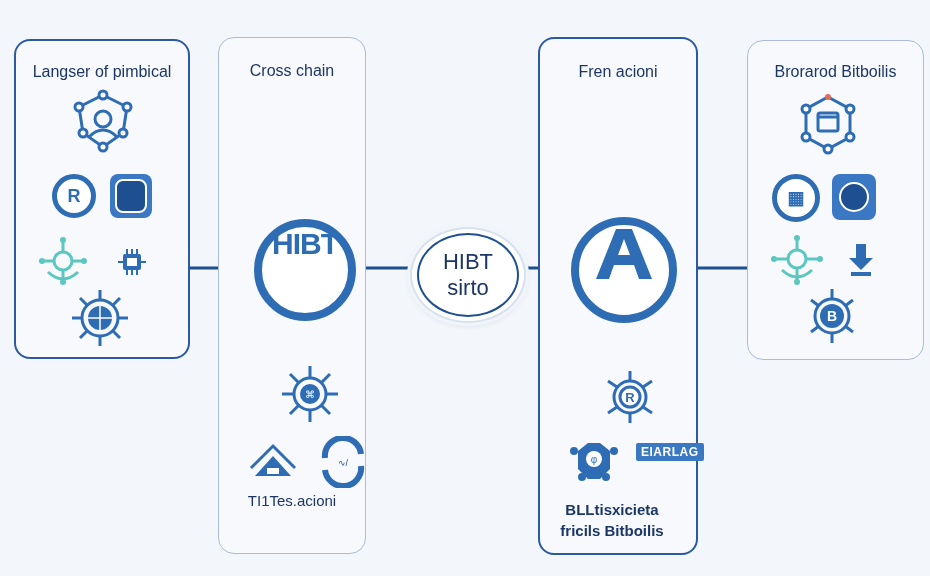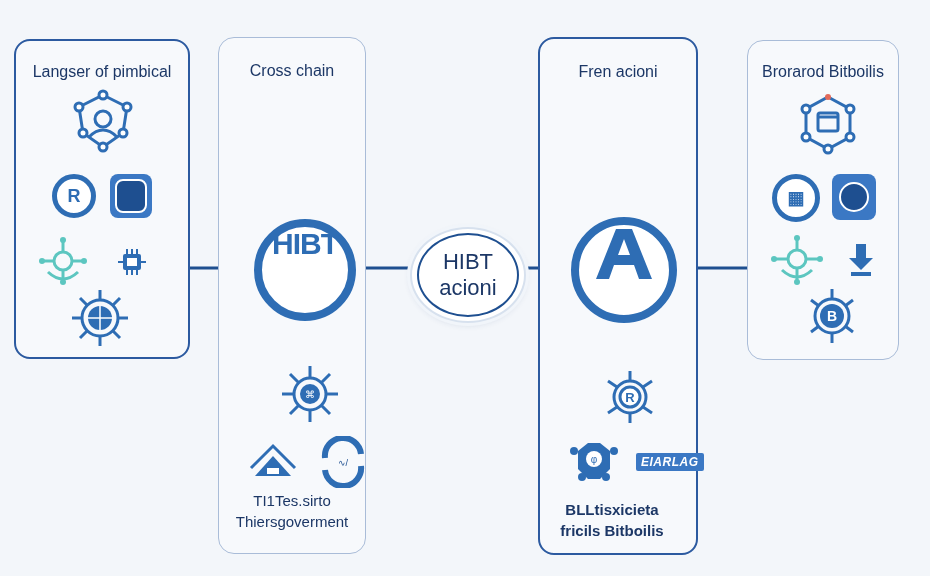--- a/index.html
+++ b/index.html
@@ -2,21 +2,21 @@
 <html><head>
 <meta charset="utf-8">
 <style>
   html,body{margin:0;padding:0;}
   body{width:930px;height:576px;background:#f3f6fa;position:relative;overflow:hidden;font-family:"Liberation Sans",sans-serif;}
   .panel{position:absolute;border-radius:16px;background:#f7f9fc;box-sizing:border-box;}
   .panel-title{position:absolute;left:0;right:0;text-align:center;color:#1c3766;font-size:16px;}
   .p1{left:14px;top:39px;width:176px;height:320px;border:2px solid #2c5aa0;}
   .p2{left:218px;top:37px;width:148px;height:517px;border:1.5px solid #a9bcd8;}
   .p3{left:538px;top:37px;width:160px;height:518px;border:2px solid #2c5aa0;}
-  .p4{left:747px;top:40px;width:152px;height:320px;border:1.5px solid #a9bcd8;}
+  .p4{left:747px;top:40px;width:177px;height:320px;border:1.5px solid #a9bcd8;}
   .icon{position:absolute;}
   .hub{position:absolute;border-radius:50%;box-sizing:border-box;display:flex;align-items:center;justify-content:flex-start;flex-direction:column;}
   .hub1{left:254px;top:219px;width:102px;height:102px;border:8px solid #2e6db4;background:#fff;color:#2e6db4;font-weight:bold;font-size:30px;letter-spacing:-1px;}
   .hub2{left:410px;top:227px;width:116px;height:96px;border-radius:50%;border:2px solid #d7e1ee;background:#fff;box-shadow:0 0 0 3px #f1f5fa, 0 2px 6px rgba(40,70,120,0.15);}
   .hub2-inner{position:absolute;left:5px;top:4px;right:5px;bottom:4px;border:2px solid #1e4f90;border-radius:50%;display:flex;flex-direction:column;align-items:center;justify-content:center;color:#1c3766;font-size:22px;line-height:26px;}
   .hub3{left:571px;top:217px;width:106px;height:106px;border:8px solid #2e6db4;background:#fff;}
   .bottom-text{position:absolute;text-align:center;color:#1c3766;font-size:15px;line-height:21px;}
   .tag{position:absolute;background:#3b78c4;color:#fff;font-size:12px;font-weight:bold;padding:2px 5px;border-radius:2px;letter-spacing:0.5px;}
 </style>
 </head>
@@ -123,22 +123,21 @@
     <path d="M4,28 L26,6 L48,28" fill="none" stroke="#2e6db4" stroke-width="3"></path>
     <path d="M8,36 L26,16 L44,36 Z" fill="#2e6db4"></path>
     <rect x="20" y="28" width="12" height="6" fill="#fff"></rect>
   </svg>
   <svg class="icon" style="left:98px;top:398px;" width="52" height="52" viewBox="0 0 52 52">
     <path d="M8,22 A18,18 0 0 1 44,18" fill="none" stroke="#2e6db4" stroke-width="6"></path>
     <path d="M44,30 A18,18 0 0 1 8,34" fill="none" stroke="#2e6db4" stroke-width="6"></path>
     <text x="26" y="30" font-size="9" fill="#1e4f90" text-anchor="middle" font-family="Liberation Sans, sans-serif">∿/</text>
   </svg>
   <div class="bottom-text" style="left:0;right:0;top:452px;">
-    <div>TI1Tes.sirto</div>
-    <div>Thiersgoverment</div>
+    <div>TI1Tes.acioni</div>
   </div>
 </div>
 
 <div class="panel p3">
   <div class="panel-title" style="top:24px;">Fren acioni</div>
   <svg class="icon" style="left:60px;top:328px;" width="60" height="60" viewBox="0 0 60 60">
     <g fill="none" stroke="#2e6db4" stroke-width="3">
       <circle cx="30" cy="30" r="16"></circle>
       <line x1="30" y1="4" x2="30" y2="14"></line>
         <line x1="8" y1="14" x2="17" y2="20"></line>
@@ -152,21 +151,21 @@
   </svg>
   <svg class="icon" style="left:28px;top:400px;" width="52" height="44" viewBox="0 0 52 44">
     <path d="M10,12 L20,4 L32,4 L42,12 L42,30 L32,40 L20,40 L10,30 Z" fill="#2e6db4"></path>
     <circle cx="26" cy="20" r="8" fill="#fff"></circle>
     <text x="26" y="24" font-size="10" fill="#2e6db4" text-anchor="middle" font-family="Liberation Sans, sans-serif">φ</text>
     <circle cx="6" cy="12" r="4" fill="#2e6db4"></circle>
       <circle cx="46" cy="12" r="4" fill="#2e6db4"></circle>
     <circle cx="14" cy="38" r="4" fill="#2e6db4"></circle>
       <circle cx="38" cy="38" r="4" fill="#2e6db4"></circle>
   </svg>
-  <div class="tag" style="left:96px;top:414px;font-style:italic;">EIARLAG</div>
+  <div class="tag" style="left:96px;top:404px;">EIARLAG</div>
   <div class="bottom-text" style="left:0;right:12px;top:460px;font-weight:bold;">
     <div>BLLtisxicieta</div>
     <div>fricils Bitboilis</div>
   </div>
 </div>
 
 <div class="panel p4">
   <div class="panel-title" style="top:22px;">Brorarod Bitboilis</div>
   <svg class="icon" style="left:48px;top:50px;" width="64" height="64" viewBox="0 0 64 64">
     <g fill="none" stroke="#2e6db4" stroke-width="3">
@@ -222,20 +221,20 @@
     <text x="30" y="35" font-size="14" font-weight="bold" fill="#fff" text-anchor="middle" font-family="Liberation Sans, sans-serif">B</text>
   </svg>
 </div>
 
 <div class="hub hub1">
   <span>HIBT</span>
 </div>
 <div class="hub hub2">
   <div class="hub2-inner">
     <span>HIBT</span>
-    <span>acioni</span>
+    <span>sirto</span>
   </div>
 </div>
 <div class="hub hub3">
   <svg width="60" height="56" viewBox="0 0 60 56">
     <path d="M22,4 L38,4 L58,54 L45,54 L40,40 L20,40 L15,54 L2,54 Z M24,30 L36,30 L30,14 Z" fill="#2e6db4" fill-rule="evenodd"></path>
   </svg>
 </div>
 
 </body></html>

